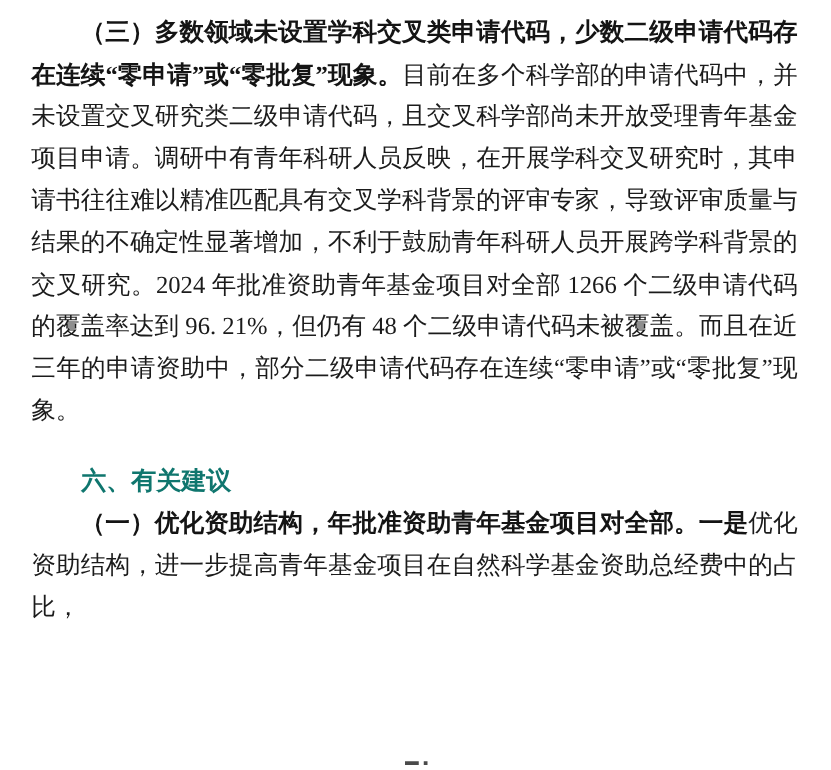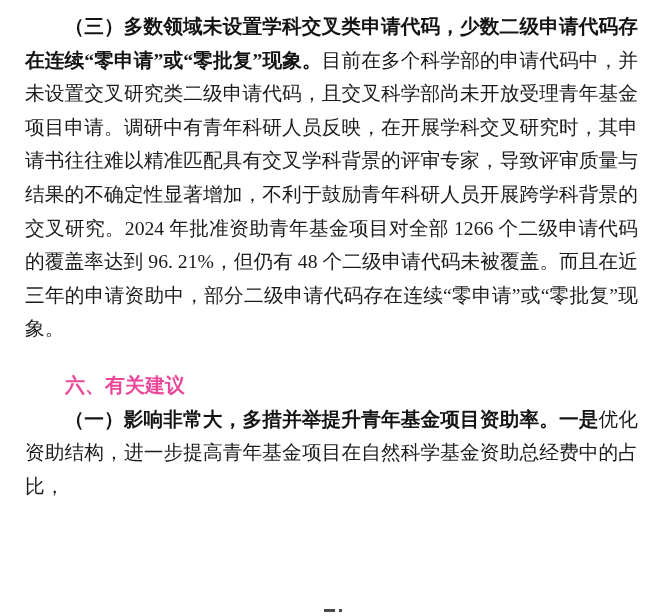--- a/index.html
+++ b/index.html
@@ -33,21 +33,21 @@
     font-weight: 700;
     color: #141414;
   }
   h2.section-heading {
     margin: 23px 0 0 0;
     text-indent: 2em;
     font-family: "Liberation Sans", "DejaVu Sans", sans-serif;
     font-size: 20px;
     line-height: 33.6px;
     font-weight: 600;
-    color: #ec4899;
+    color: #0f766e;
   }
   .page-number-fragment {
     position: absolute;
     left: 324px;
     top: 609px;
     height: 4px;
     display: flex;
     gap: 4px;
     align-items: flex-start;
   }
@@ -68,21 +68,21 @@
 <body>
 
 <div class="page">
   <div class="content">
 
     <p class="para"><span class="lead-bold">（三）多数领域未设置学科交叉类申请代码，少数二级申请代码存在连续“零申请”或“零批复”现象。</span><span>目前在多个科学部的申请代码中，并未设置交叉研究类二级申请代码，且交叉科学部尚未开放受理青年基金项目申请。调研中有青年科研人员反映，在开展学科交叉研究时，其申请书往往难以精准匹配具有交叉学科背景的评审专家，导致评审质量与结果的不确定性显著增加，不利于鼓励青年科研人员开展跨学科背景的交叉研究。2024 年批准资助青年基金项目对全部 1266 个二级申请代码的覆盖率达到 96. 21%，但仍有 48 个二级申请代码未被覆盖。而且在近三年的申请资助中，部分二级申请代码存在连续“零申请”或“零批复”现象。</span></p>
 
 
     <h2 class="section-heading">六、有关建议</h2>
 
-    <p class="para"><span class="lead-bold">（一）影响非常大，多措并举提升青年基金项目资助率。一是</span><span>优化资助结构，进一步提高青年基金项目在自然科学基金资助总经费中的占比，</span></p>
+    <p class="para"><span class="lead-bold">（一）优化资助结构，年批准资助青年基金项目对全部。一是</span><span>优化资助结构，进一步提高青年基金项目在自然科学基金资助总经费中的占比，</span></p>
 
   </div>
 
   <div class="page-number-fragment">
     <span class="frag-a"></span>
     <span class="frag-b"></span>
   </div>
 </div>
 
 </body></html>

